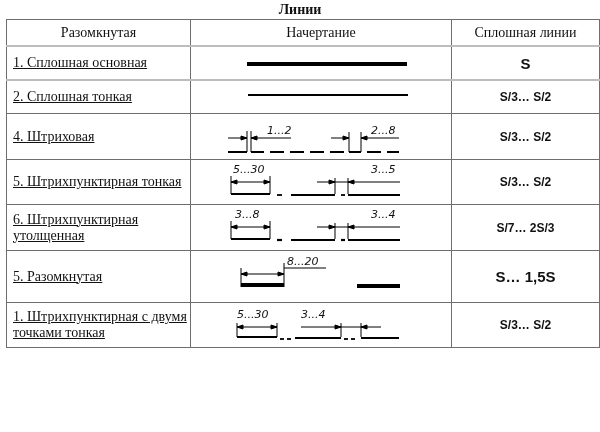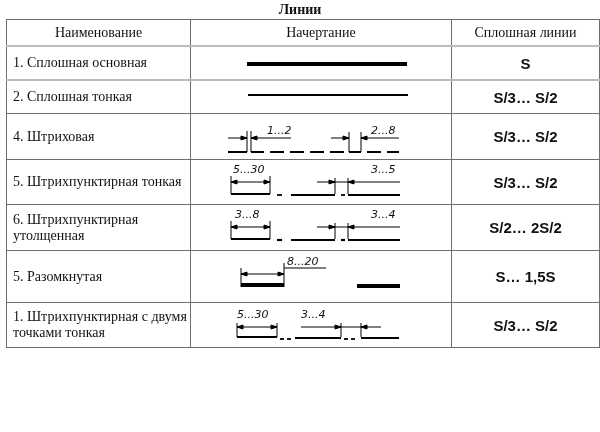--- a/index.html
+++ b/index.html
@@ -4,41 +4,41 @@
 <style>
   html, body { margin:0; padding:0; background:#ffffff; }
   body { width:600px; height:432px; position:relative; overflow:hidden; font-family:"Liberation Serif", serif; color:#111; }
   .title { position:absolute; left:0; top:1px; width:600px; text-align:center; font-weight:bold; font-size:14px; line-height:17px; }
   table.lines { position:absolute; left:6px; top:19px; border-collapse:collapse; table-layout:fixed; }
   table.lines td, table.lines th { border:1px solid #6e6e6e; padding:0; }
   table.lines tr { }
   th { font-weight:normal; font-size:14px; text-align:center; height:25px; }
   tr.hdr th { border-bottom:2px solid #bdbdbd; }
   tr.r1 td { border-bottom:2px solid #bdbdbd; }
-  td.name { font-size:14px; line-height:16px; padding-left:6px !important; text-align:left; vertical-align:middle; }
+  td.name { font-size:14px; line-height:16px; padding-left:6px !important; text-align:left; vertical-align:middle;text-decoration:underline; }
   td.draw { position:relative; }
-  td.thick { font-family:"Liberation Sans", sans-serif; font-weight:bold; font-size:15px; text-align:center; }
+  td.thick { font-family:"Liberation Sans", sans-serif; font-weight:bold; font-size:12px; text-align:center; }
   td.thick.big { font-size:15px; }
   svg { display:block; }
   svg text { font-family:"DejaVu Sans", sans-serif; font-style:italic; font-size:11px; fill:#111; }
 </style>
 </head>
 <body>
 
 <div class="title">Линии</div>
 
 <table class="lines">
   <colgroup>
       <col style="width:184px">
       <col style="width:260px">
       <col style="width:148px">
     </colgroup>
   <tbody>
       <tr class="hdr">
-    <th>Наименование</th>
+    <th>Разомкнутая</th>
     <th>Начертание</th>
     <th>Сплошная линии</th>
   </tr>
 
   <tr class="r1" style="height:33px">
     <td class="name">1. Сплошная основная</td>
     <td class="draw">
       <svg width="260" height="32">
             <line x1="56" y1="17" x2="216" y2="17" stroke="#000" stroke-width="4"></line>
           </svg>
@@ -145,21 +145,21 @@
           <line x1="40" y1="34" x2="79" y2="34"></line>
           <line x1="86" y1="35" x2="91" y2="35"></line>
           <line x1="100" y1="35" x2="144" y2="35"></line>
           <line x1="150" y1="35" x2="154" y2="35"></line>
           <line x1="157" y1="35" x2="209" y2="35"></line>
         </g>
         <text x="44" y="13">3...8</text>
         <text x="180" y="13">3...4</text>
       </svg>
     </td>
-    <td class="thick">S/2… 2S/2</td>
+    <td class="thick">S/7… 2S/3</td>
   </tr>
 
   <tr style="height:52px">
     <td class="name">5. Разомкнутая</td>
     <td class="draw">
       <svg width="260" height="51">
         <g stroke="#000" stroke-width="1" fill="none">
           <line x1="50" y1="17" x2="50" y2="36"></line>
               <line x1="93" y1="12" x2="93" y2="36"></line>
           <line x1="50" y1="23" x2="93" y2="23"></line>

